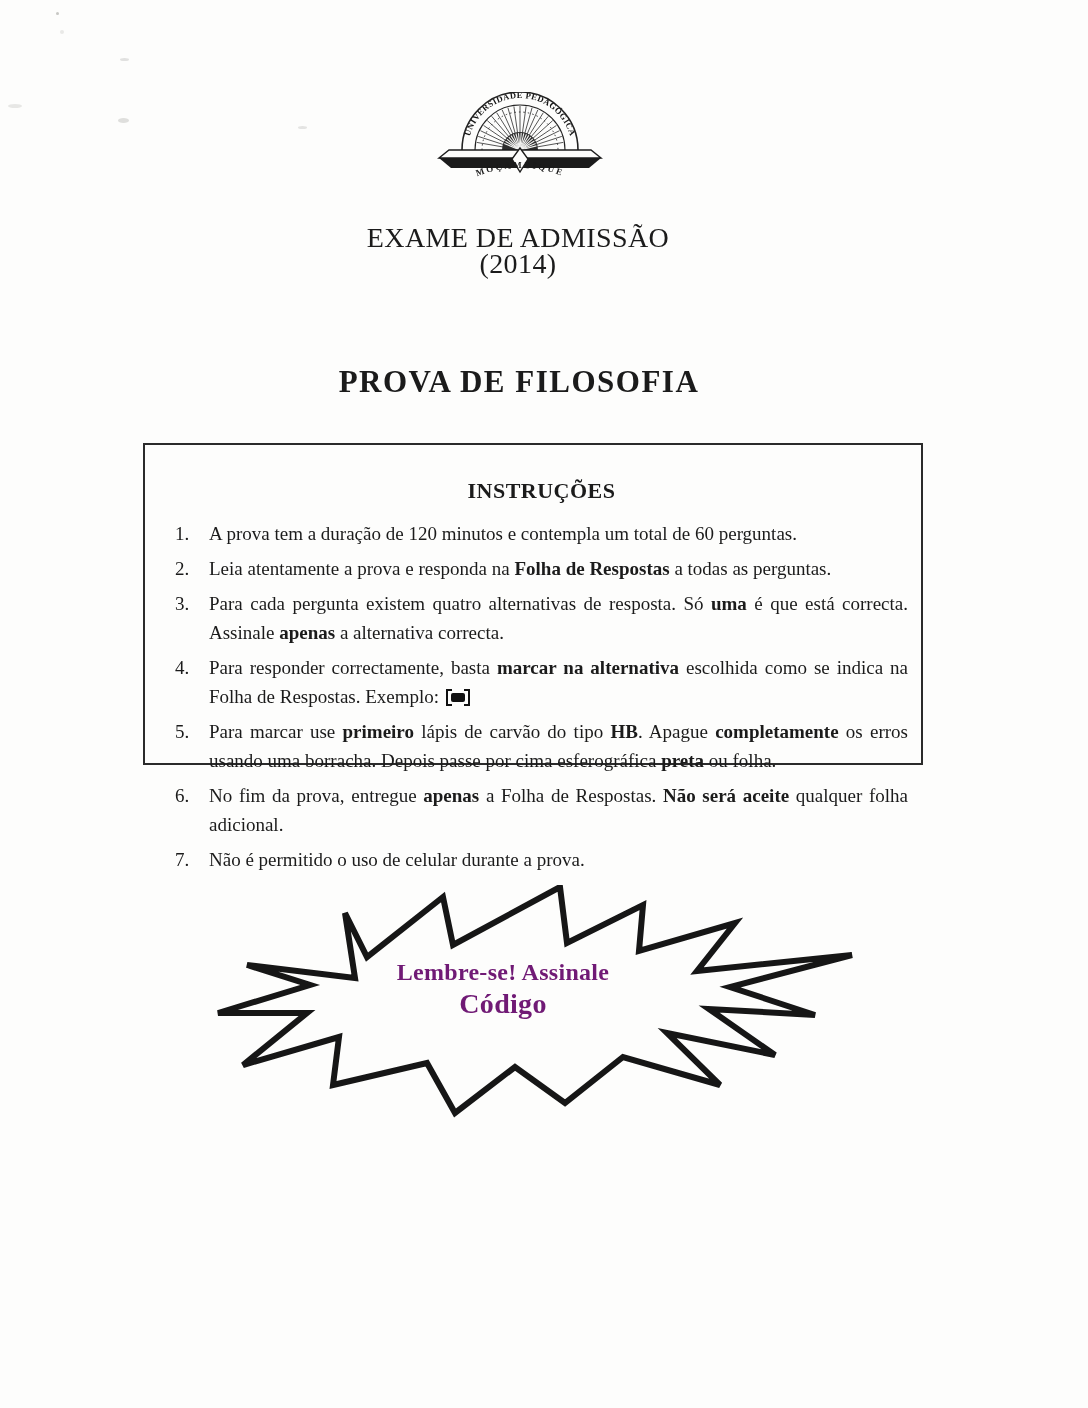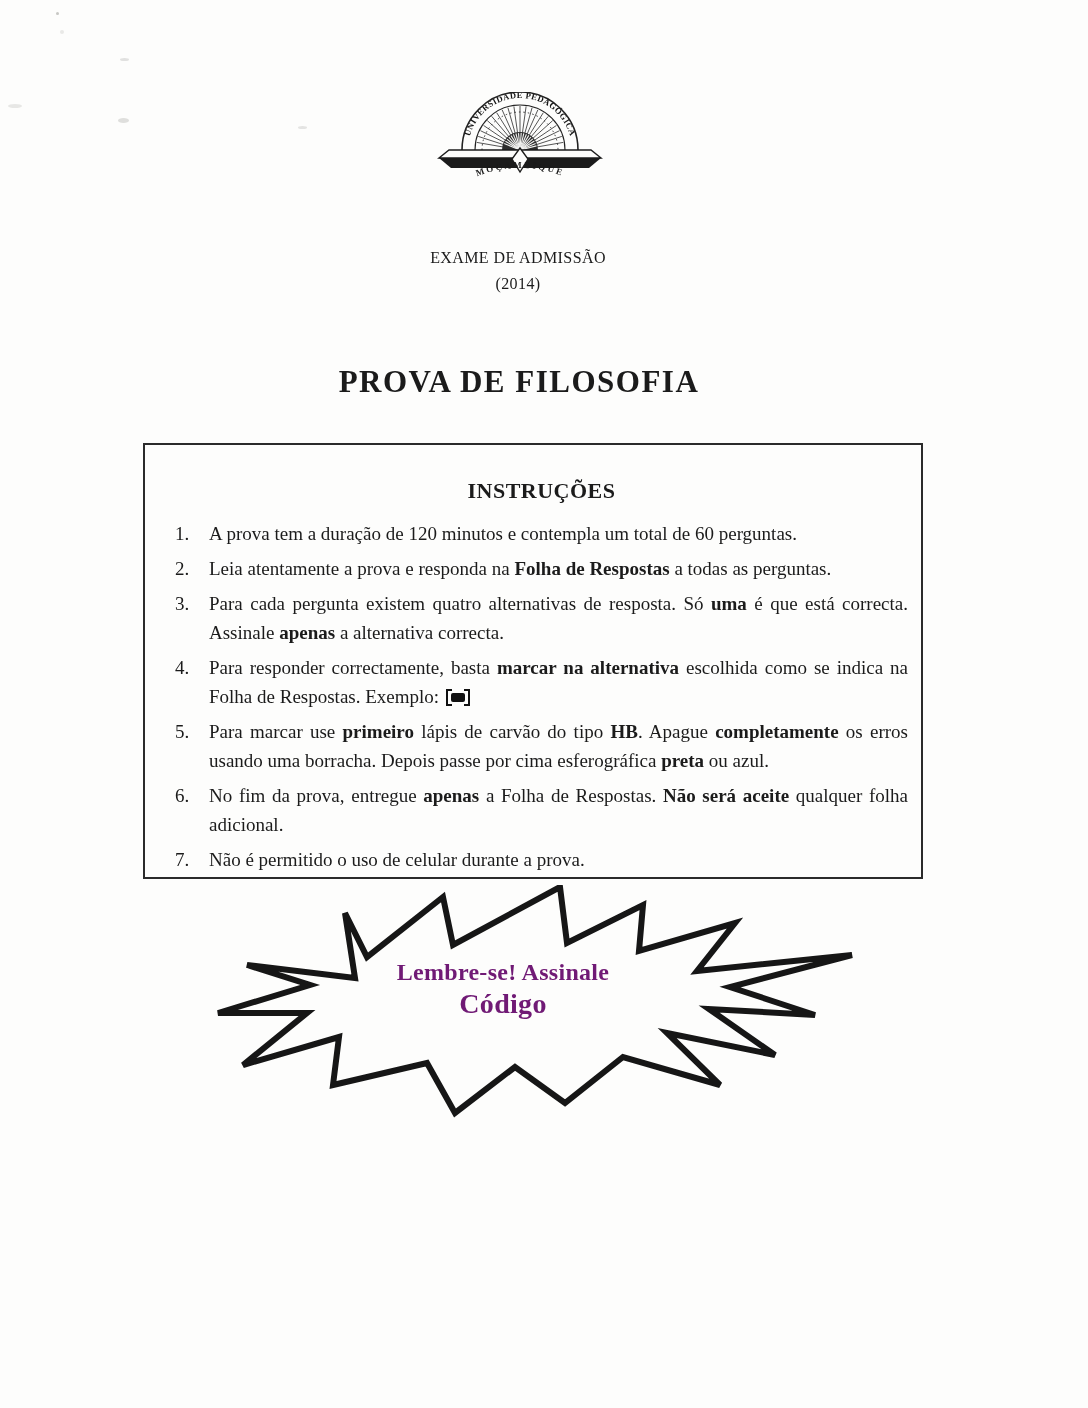--- a/index.html
+++ b/index.html
@@ -7,28 +7,28 @@
   .sheet{
     position:relative;width:1088px;height:1408px;margin:0 auto;
     background:#fdfdfc;color:#1b1b1b;overflow:hidden;
     font-family:"Liberation Serif","DejaVu Serif",serif;
   }
   
   .speck{position:absolute;background:#9a9a96;border-radius:50%;pointer-events:none;}
 
   .center-line{position:absolute;left:0;text-align:center;line-height:1.15;}
   .commission{top:183px;width:1028px;font-size:24px;font-weight:bold;letter-spacing:.3px;}
-  .examblock{top:245px;width:1036px;font-size:16px;letter-spacing:.4px;line-height:26px;}
+  .examblock{top:225px;width:1036px;font-size:28px;letter-spacing:.4px;line-height:26px;}
   .provatitle{top:344px;width:1038px;font-size:31px;font-weight:bold;letter-spacing:1.5px;margin-top:20px;}
 
   .logo-wrap{position:absolute;left:437px;top:92px;width:166px;height:88px;}
   .logo-wrap svg{width:100%;height:100%;display:block;}
 
   .instructions{
-    position:absolute;left:143px;top:443px;width:780px;height:436px;
+    position:absolute;left:143px;top:443px;width:780px;height:322px;
     border:2px solid #2b2b2b;box-sizing:border-box;
     padding:33px 13px 0 30px;
   }
   .instructions .heading{
     margin:0 0 15px;text-align:center;font-size:22px;font-weight:bold;letter-spacing:.5px;
   }
   .item{display:flex;margin-bottom:6px;}
   .item .num{width:34px;flex:none;font-size:19px;line-height:29px;}
   .item .itext{flex:1;font-size:19px;line-height:29px;text-align:justify;}
   .item .itext b{font-weight:bold;}
@@ -153,21 +153,21 @@
         <div class="item">
           <span class="num">3.</span>
           <div class="itext"><span>Para cada pergunta existem quatro alternativas de resposta. Só </span><b>uma</b><span> é que está correcta. Assinale </span><b>apenas</b><span> a alternativa correcta.</span></div>
         </div>
         <div class="item">
           <span class="num">4.</span>
           <div class="itext"><span>Para responder correctamente, basta </span><b>marcar na alternativa</b><span> escolhida como se indica na Folha de Respostas. Exemplo: </span><span class="mark"><span class="bar"></span></span></div>
         </div>
         <div class="item">
           <span class="num">5.</span>
-          <div class="itext"><span>Para marcar use </span><b>primeiro</b><span> lápis de carvão do tipo </span><b>HB</b><span>. Apague </span><b>completamente</b><span> os erros usando uma borracha. Depois passe por cima esferográfica </span><b>preta</b><span> ou azul.</span></div>
+          <div class="itext"><span>Para marcar use </span><b>primeiro</b><span> lápis de carvão do tipo </span><b>HB</b><span>. Apague </span><b>completamente</b><span> os erros usando uma borracha. Depois passe por cima esferográfica </span><b>preta</b><span> ou folha.</span></div>
         </div>
         <div class="item">
           <span class="num">6.</span>
           <div class="itext"><span>No fim da prova, entregue </span><b>apenas</b><span> a Folha de Respostas. </span><b>Não será aceite</b><span> qualquer folha adicional.</span></div>
         </div>
         <div class="item">
           <span class="num">7.</span>
           <div class="itext"><span>Não é permitido o uso de celular durante a prova.</span></div>
         </div>
       </div>

